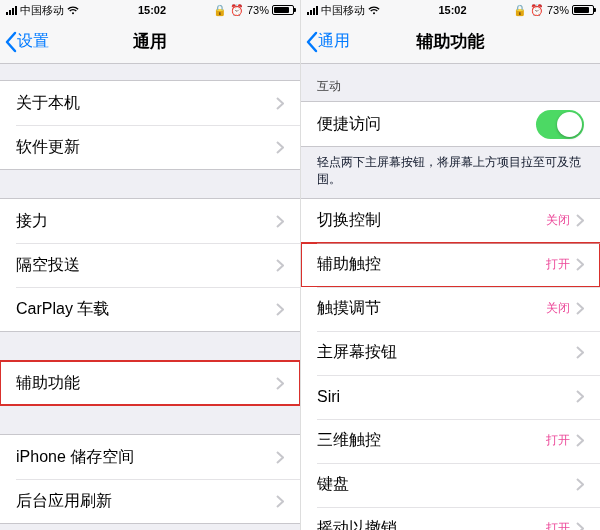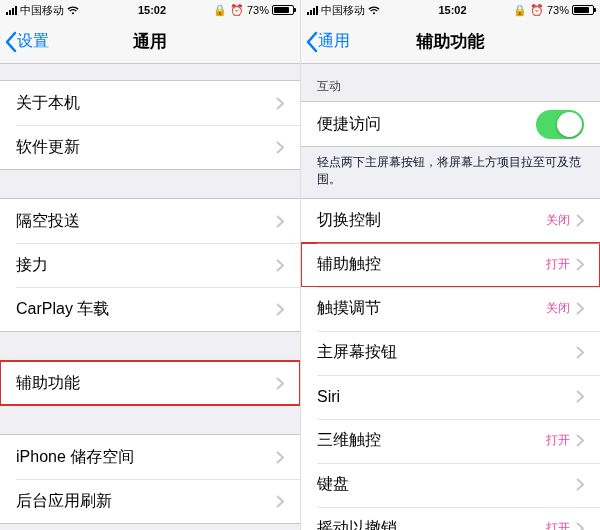--- a/index.html
+++ b/index.html
@@ -99,27 +99,27 @@
             <div class="row">
               <span class="label">软件更新</span>
               <svg class="chev" viewBox="0 0 8 13">
                 <path d="M1 1 L7 6.5 L1 12"></path>
               </svg>
             </div>
           </div>
           <div class="gap"></div>
           <div class="group">
             <div class="row">
+              <span class="label">接力</span>
+              <svg class="chev" viewBox="0 0 8 13">
+                <path d="M1 1 L7 6.5 L1 12"></path>
+              </svg>
+            </div>
+            <div class="row">
               <span class="label">隔空投送</span>
-              <svg class="chev" viewBox="0 0 8 13">
-                <path d="M1 1 L7 6.5 L1 12"></path>
-              </svg>
-            </div>
-            <div class="row">
-              <span class="label">接力</span>
               <svg class="chev" viewBox="0 0 8 13">
                 <path d="M1 1 L7 6.5 L1 12"></path>
               </svg>
             </div>
             <div class="row">
               <span class="label">CarPlay 车载</span>
               <svg class="chev" viewBox="0 0 8 13">
                 <path d="M1 1 L7 6.5 L1 12"></path>
               </svg>
             </div>

